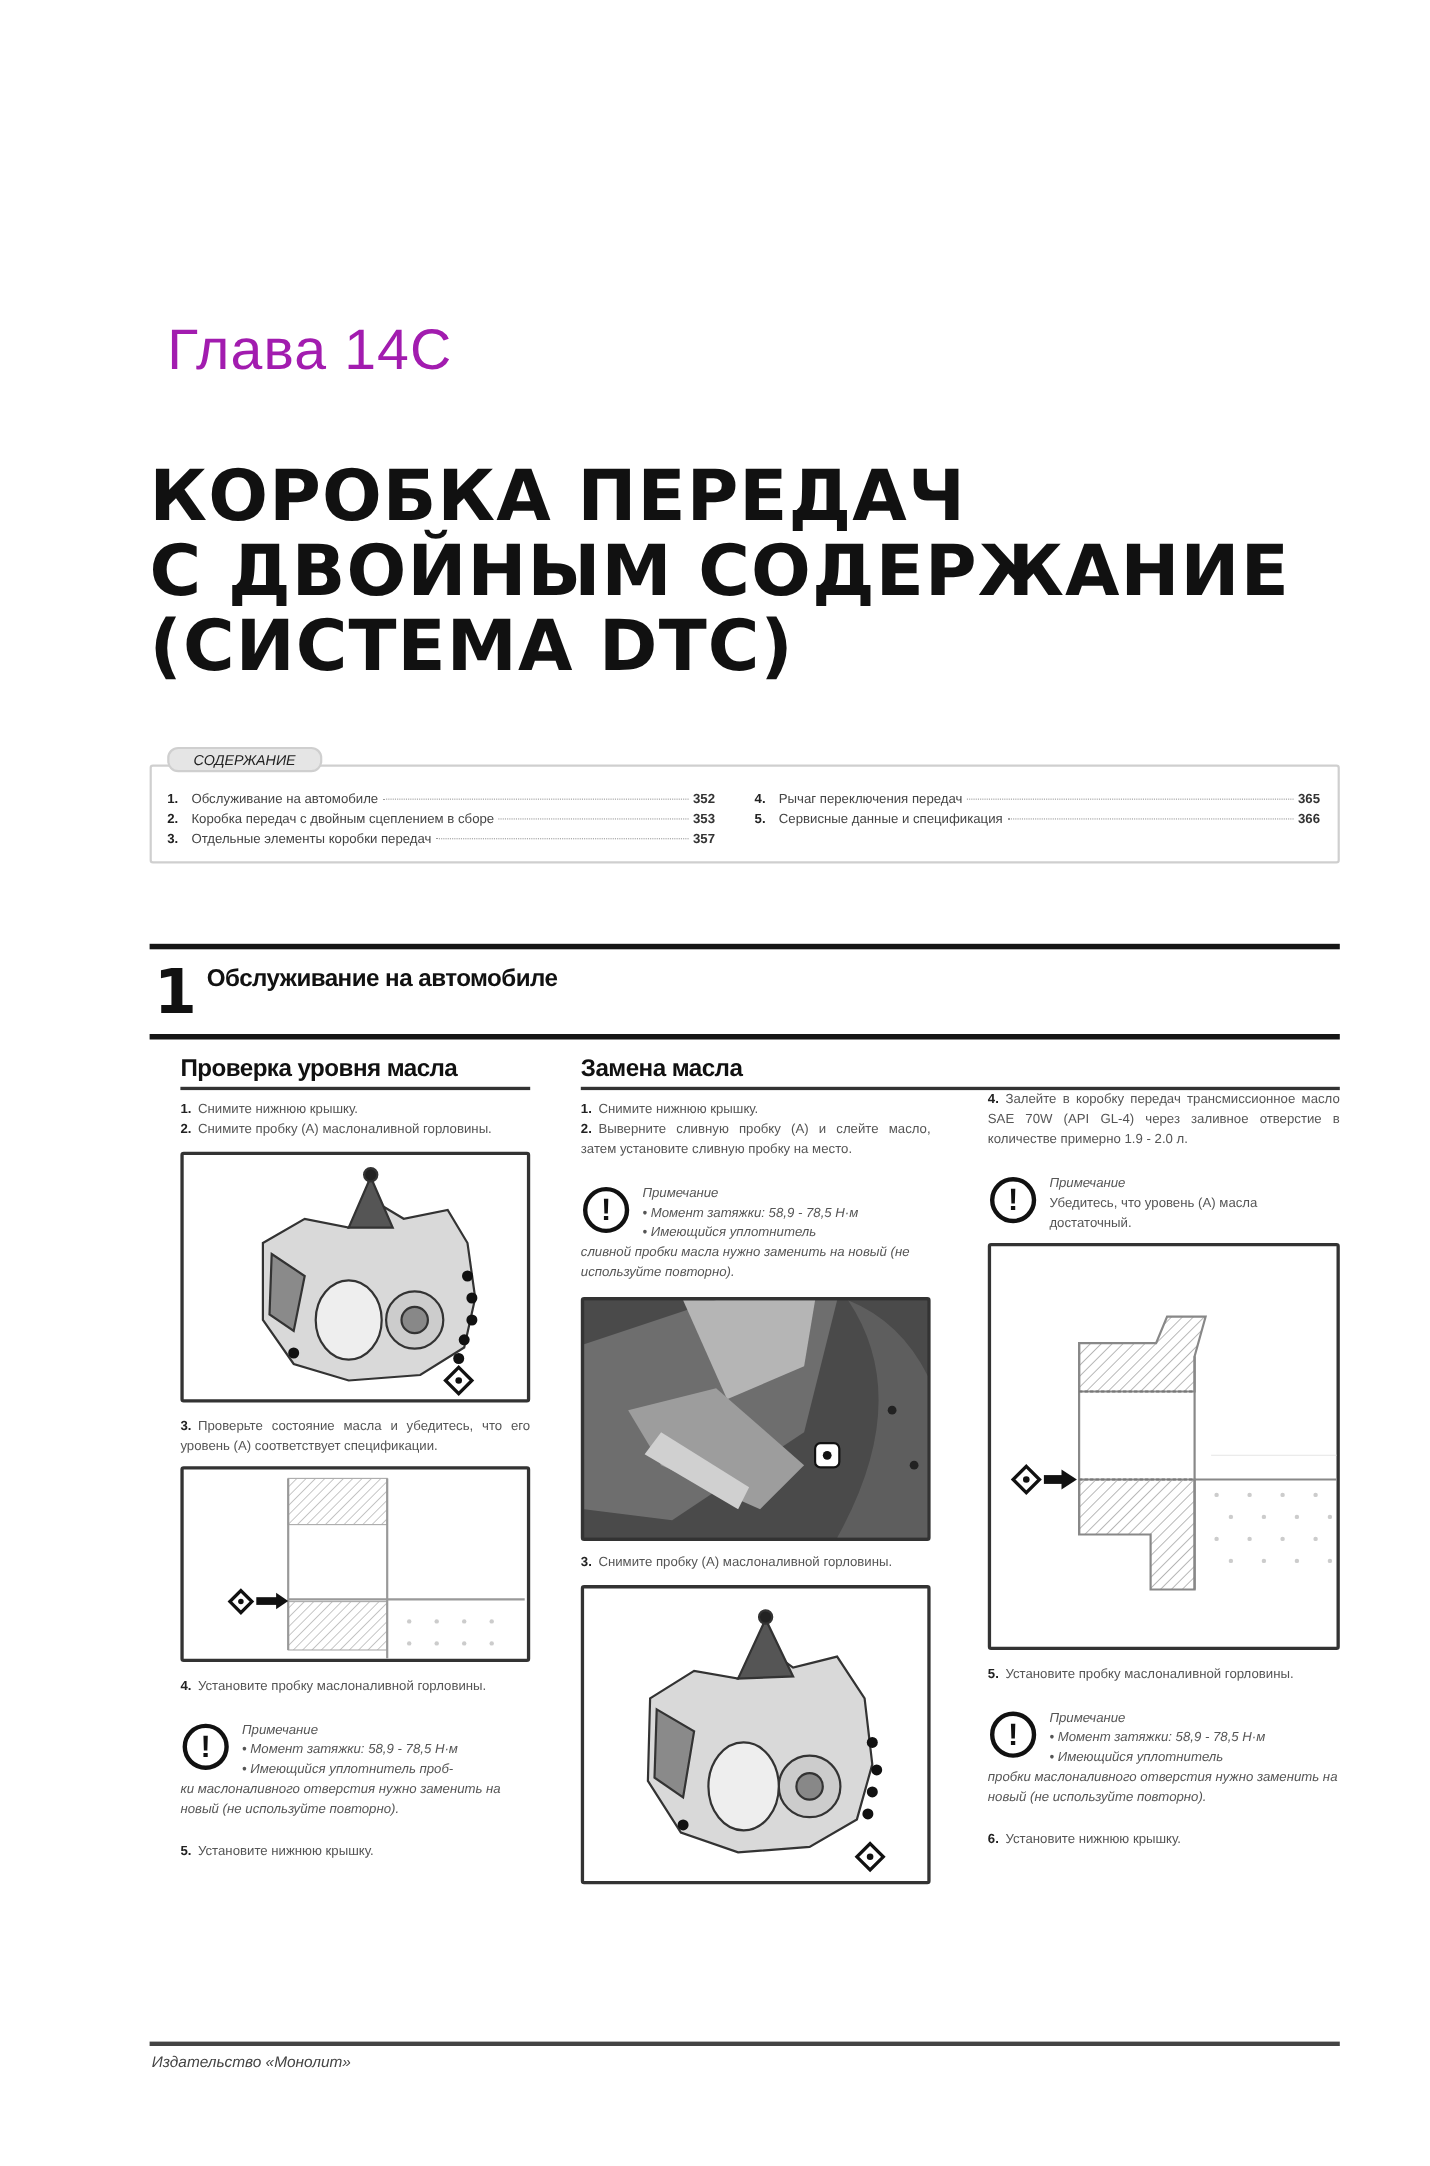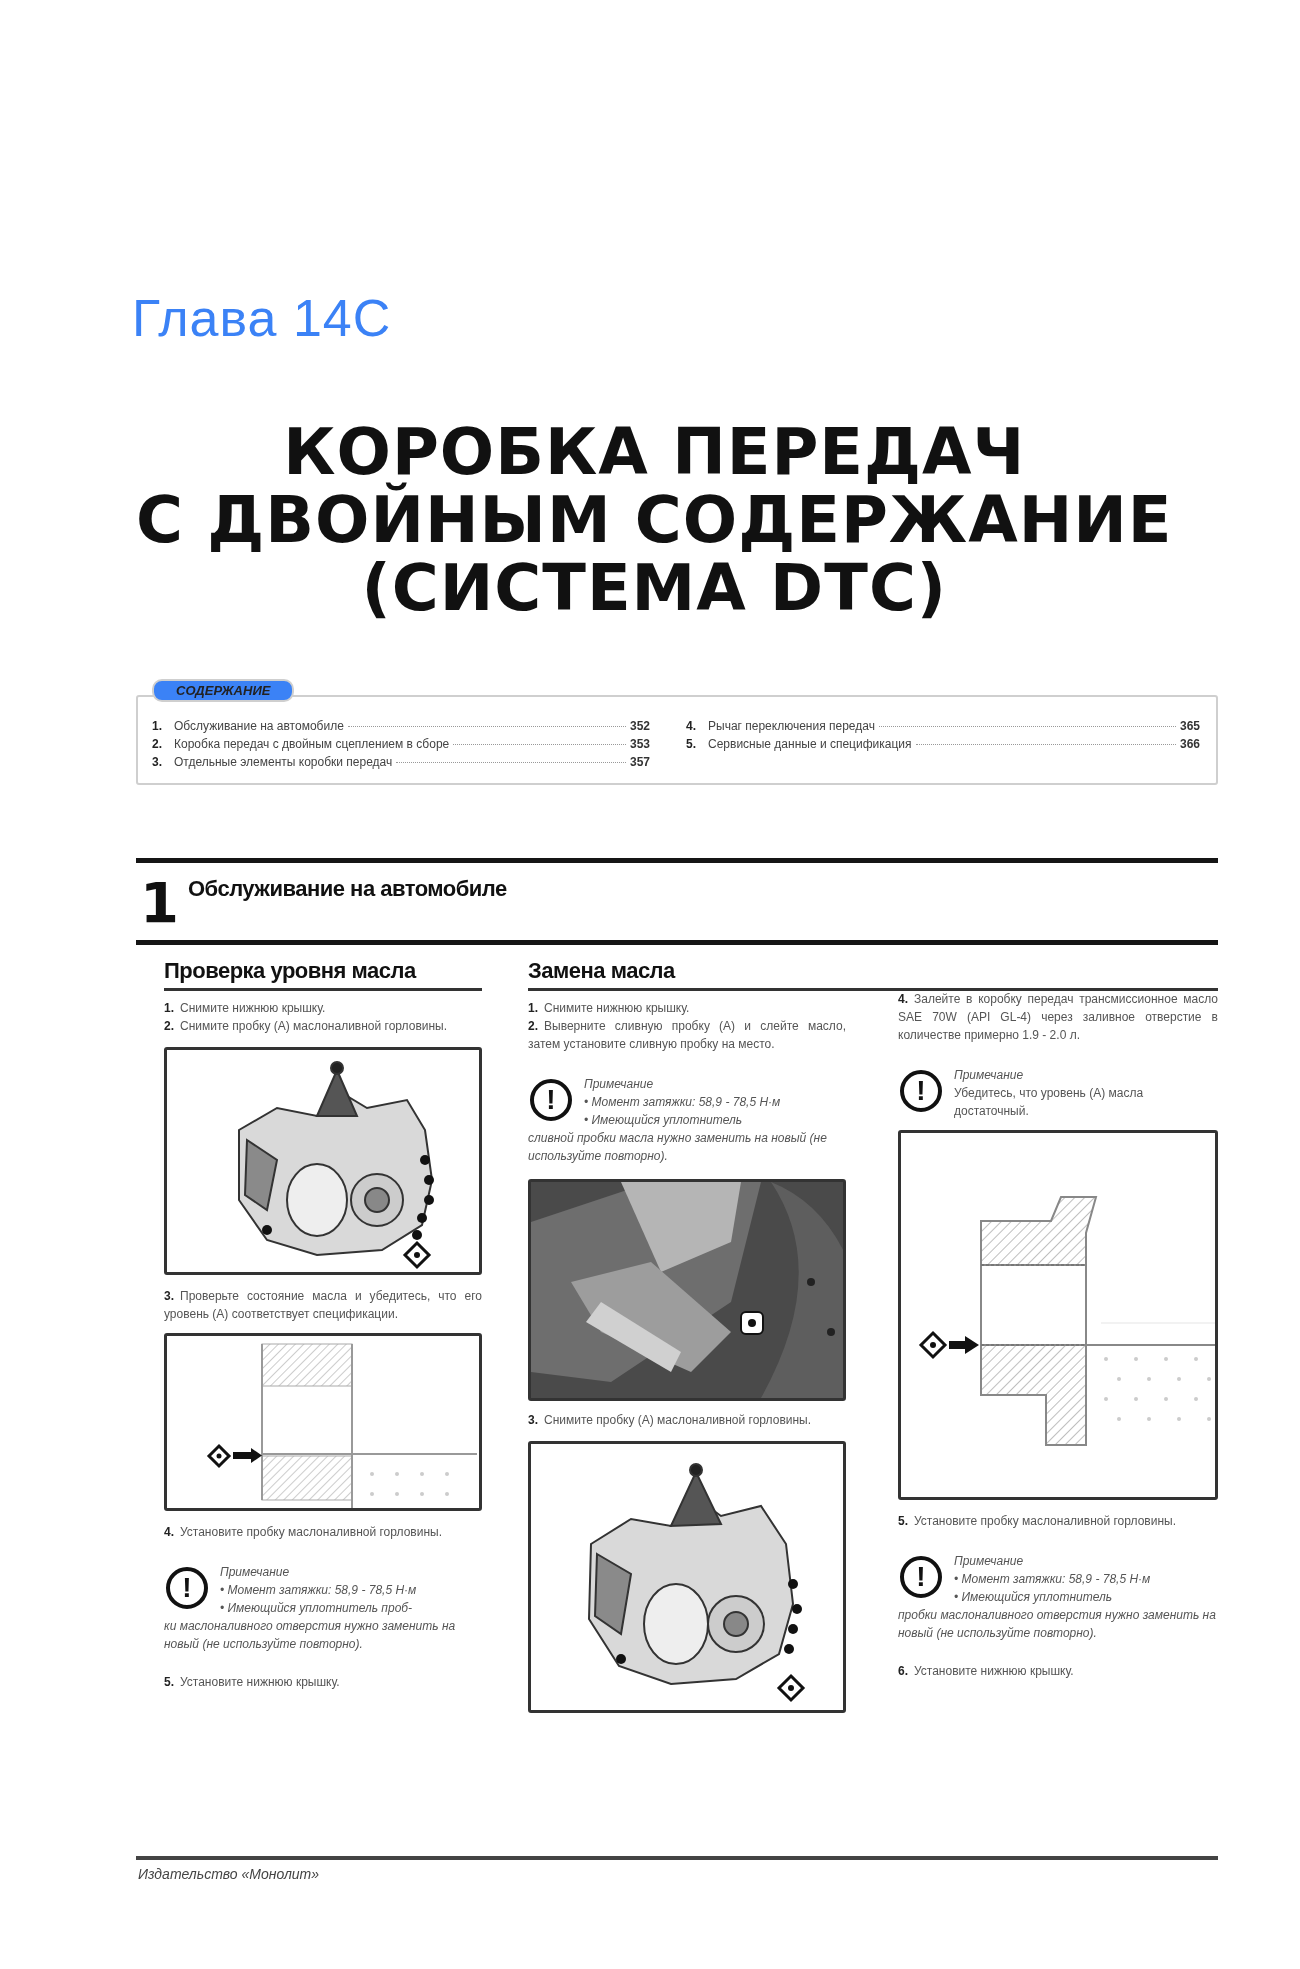--- a/index.html
+++ b/index.html
@@ -1,24 +1,24 @@
 <!DOCTYPE html>
 <html><head>
 <meta charset="utf-8">
 <style>
   * { box-sizing: border-box; margin: 0; padding: 0; }
   html, body { width: 1300px; height: 1969px; background: #ffffff; }
   body { position: relative; font-family: "Liberation Sans", sans-serif; color: #1a1a1a; overflow: hidden; }
 
-  .chapter-label { position: absolute; left: 132px; top: 288px; font-size: 52px; font-weight: 400; color: #3b82f6; letter-spacing: 1px; }
-  .main-title { position: absolute; left: 136px; top: 418px; font-size: 64px; font-weight: 900; line-height: 68px; color: #111; letter-spacing: 1px; font-family: "DejaVu Sans", sans-serif; text-align: center; }
+  .chapter-label { position: absolute; left: 152px; top: 288px; font-size: 52px; font-weight: 400; color: #a21caf; letter-spacing: 1px; }
+  .main-title { position: absolute; left: 136px; top: 418px; font-size: 64px; font-weight: 900; line-height: 68px; color: #111; letter-spacing: 1px; font-family: "DejaVu Sans", sans-serif; }
   .main-title div { white-space: nowrap; }
 
   .toc { position: absolute; left: 136px; top: 695px; width: 1082px; height: 90px; border: 2px solid #cfcfcf; border-radius: 3px; }
-  .toc-tab { position: absolute; left: 14px; top: -18px; background: #3b82f6; border: 2px solid #cfcfcf; border-radius: 10px; padding: 2px 22px; font-size: 13px; font-weight: 700; font-style: italic; color: #222; }
+  .toc-tab { position: absolute; left: 14px; top: -18px; background: #e5e5e5; border: 2px solid #cfcfcf; border-radius: 10px; padding: 2px 22px; font-size: 13px; font-weight: 400; font-style: italic; color: #222; }
   .toc-col { position: absolute; top: 20px; }
   .toc-col.left { left: 14px; width: 498px; }
   .toc-col.right { left: 548px; width: 514px; }
   .toc-row { display: flex; align-items: baseline; font-size: 12px; line-height: 18px; color: #444; }
   .toc-num { width: 22px; font-weight: 700; color: #222; }
   .toc-text { white-space: nowrap; }
   .toc-dots { flex: 1; border-bottom: 1px dotted #999; margin: 0 4px; transform: translateY(-3px); }
   .toc-page { font-weight: 700; color: #333; }
 
   .rule-thick { position: absolute; left: 136px; width: 1082px; height: 5px; background: #151515; }

